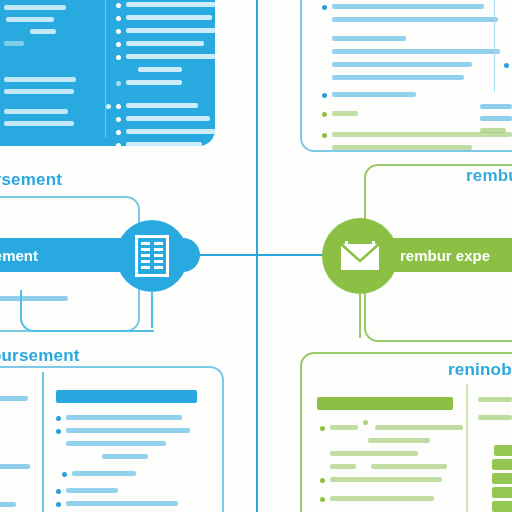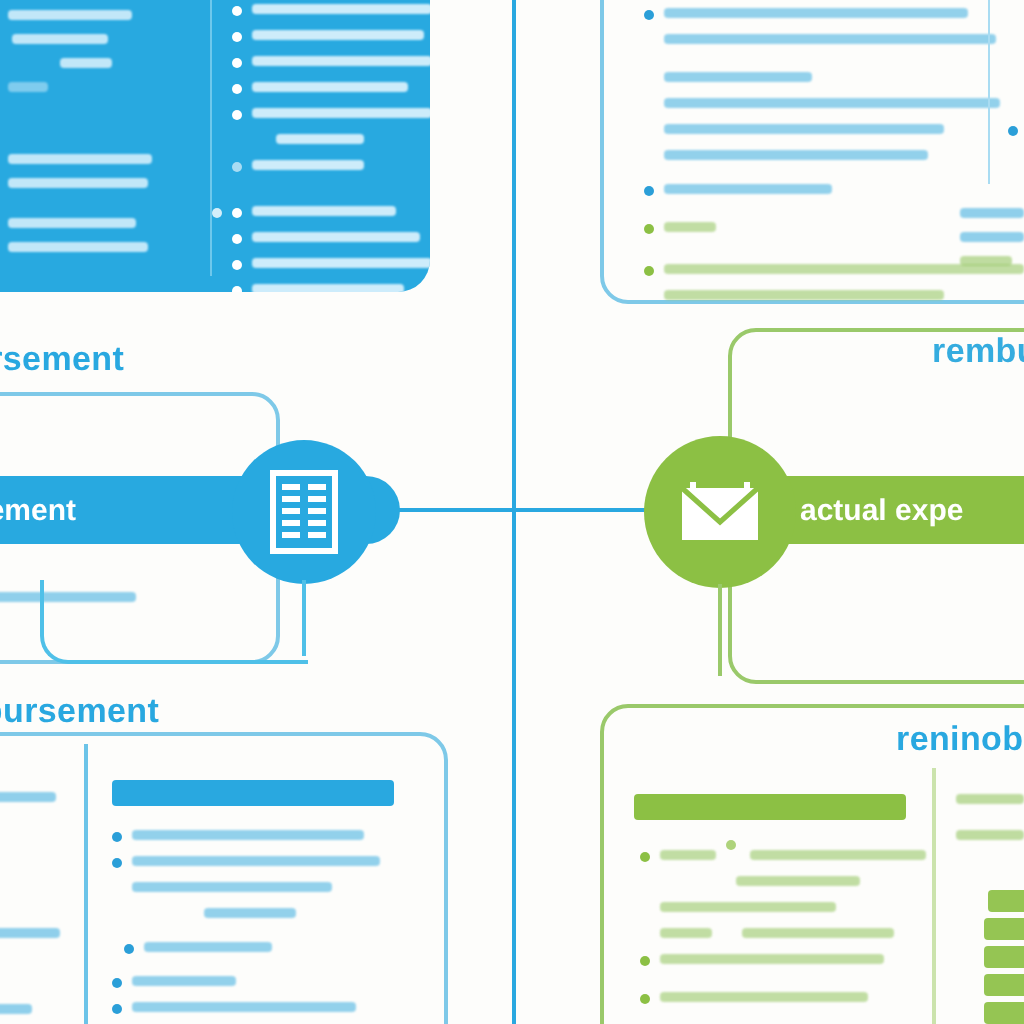--- a/index.html
+++ b/index.html
@@ -224,21 +224,21 @@
     <span>mbursement</span>
   </div>
 
   <div class="lines" style="left:-4px;top:296px;width:80px;">
     <div class="ln b" style="width:72px;"></div>
   </div>
 
   <div class="frame green" style="left:364px;top:164px;width:190px;height:174px;"></div>
 
   <div class="pill pill-green" style="left:360px;top:238px;width:184px;">
-    <span>actual expe</span>
+    <span>rembur expe</span>
   </div>
 
   <div class="hub hub-blue" style="left:116px;top:220px;width:72px;height:72px;">
     <svg width="34" height="42" viewBox="0 0 34 42">
       <rect x="1.5" y="1.5" width="31" height="39" fill="none" stroke="#ffffff" stroke-width="3"></rect>
       <g fill="#ffffff">
         <rect x="6" y="7" width="9" height="3"></rect>
           <rect x="19" y="7" width="9" height="3"></rect>
         <rect x="6" y="13" width="9" height="3"></rect>
           <rect x="19" y="13" width="9" height="3"></rect>

